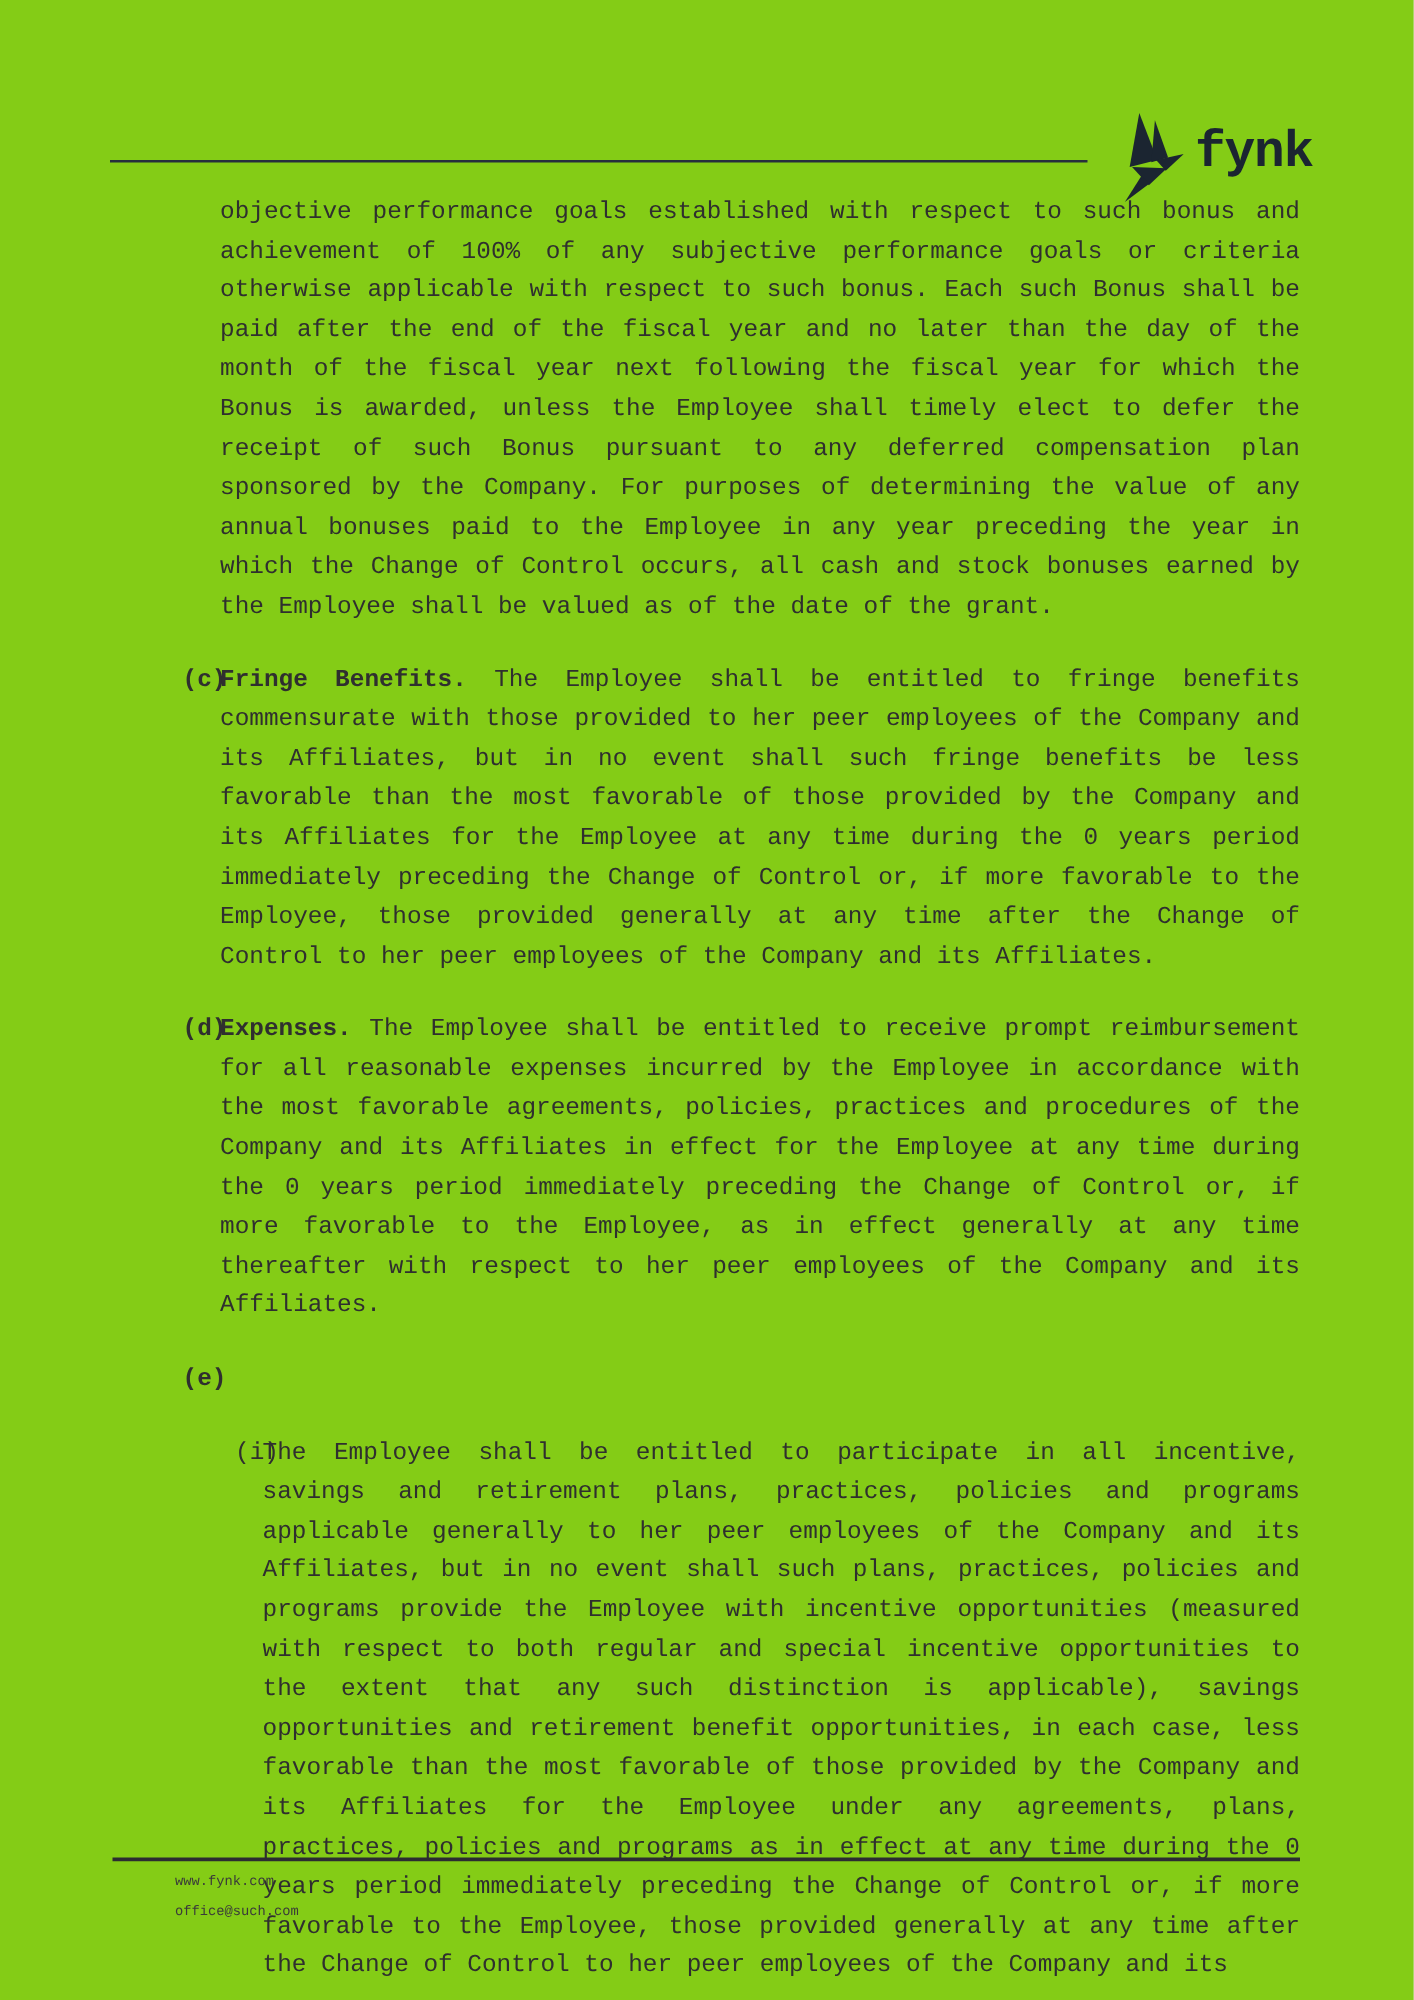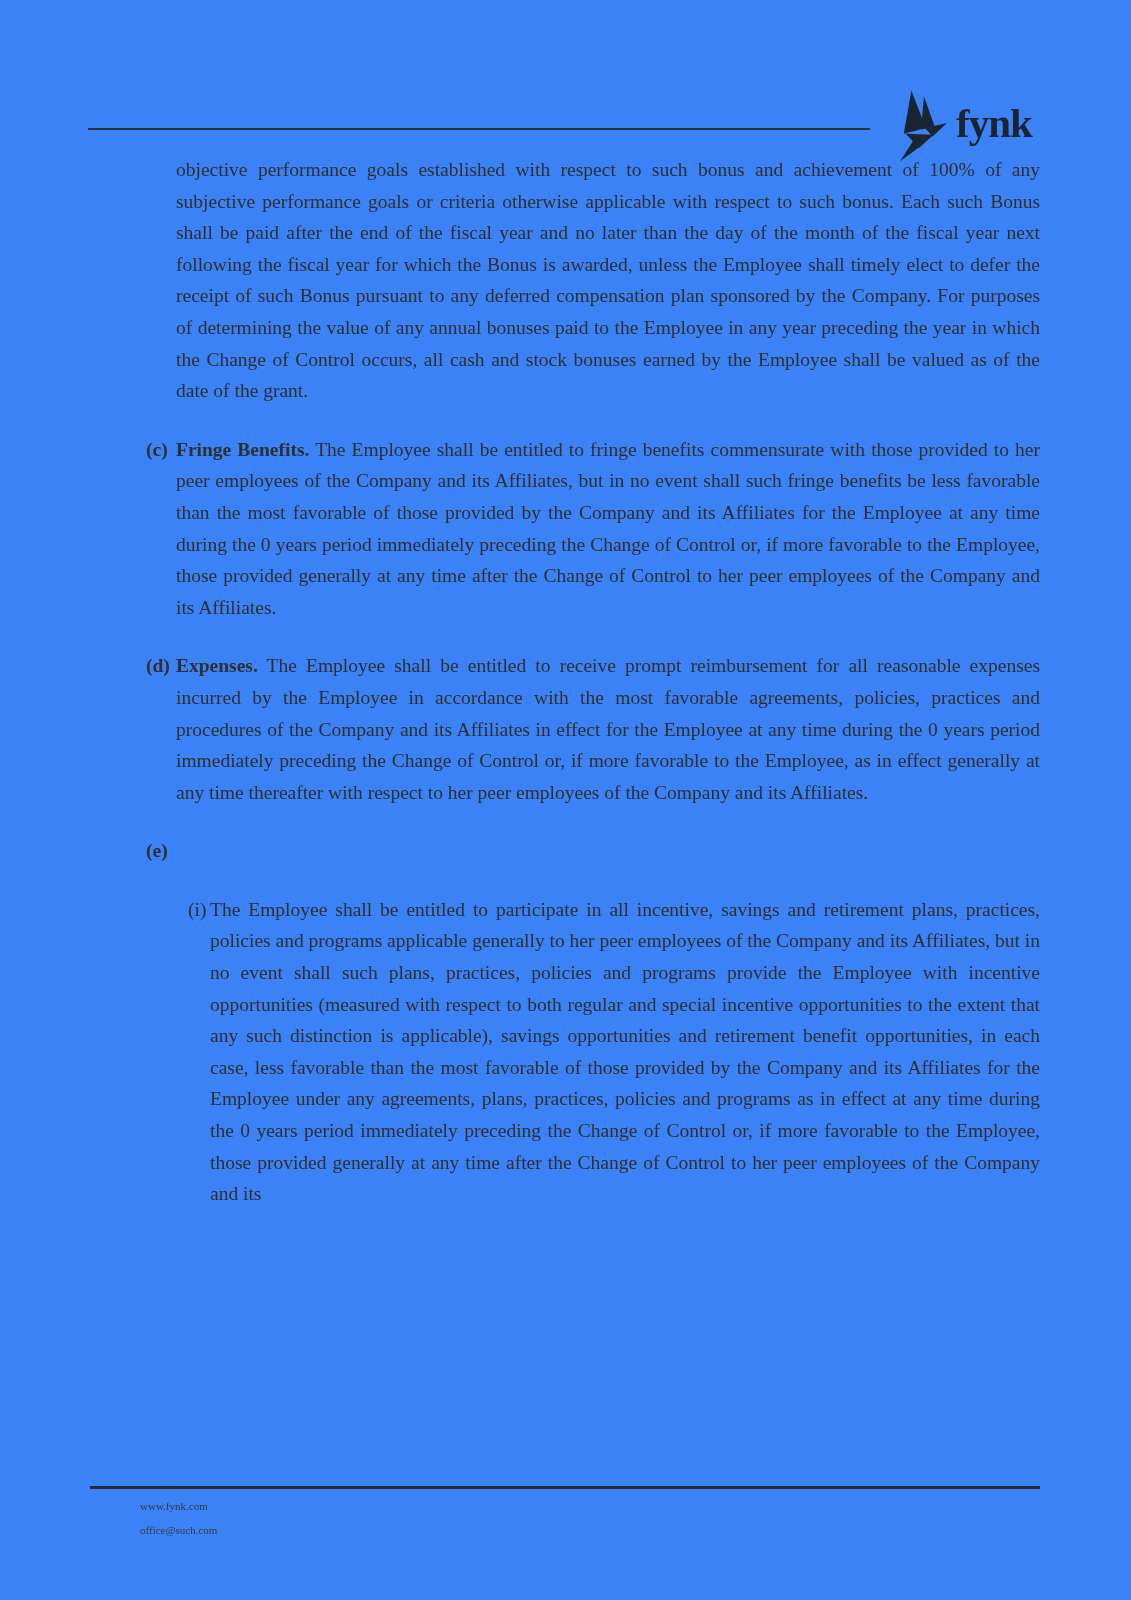--- a/index.html
+++ b/index.html
@@ -1,21 +1,21 @@
 <!DOCTYPE html>
 <html><head>
 <meta charset="utf-8">
 <style>
   html,body{margin:0;padding:0;background:#e8e8e8;}
   .page{
     position:relative;
     width:1131px;height:1600px;
     margin:0 auto;
-    background:#3b82f6;
-    font-family:Liberation Serif, serif;
+    background:#84cc16;
+    font-family:Liberation Mono, monospace;
     color:#2f2f2f;
     overflow:hidden;
   }
   
   .header-rule{
     position:absolute;left:88px;top:128px;
     width:782px;height:2px;background:#27303c;
   }
   .logo{
     position:absolute;left:897px;top:90px;

